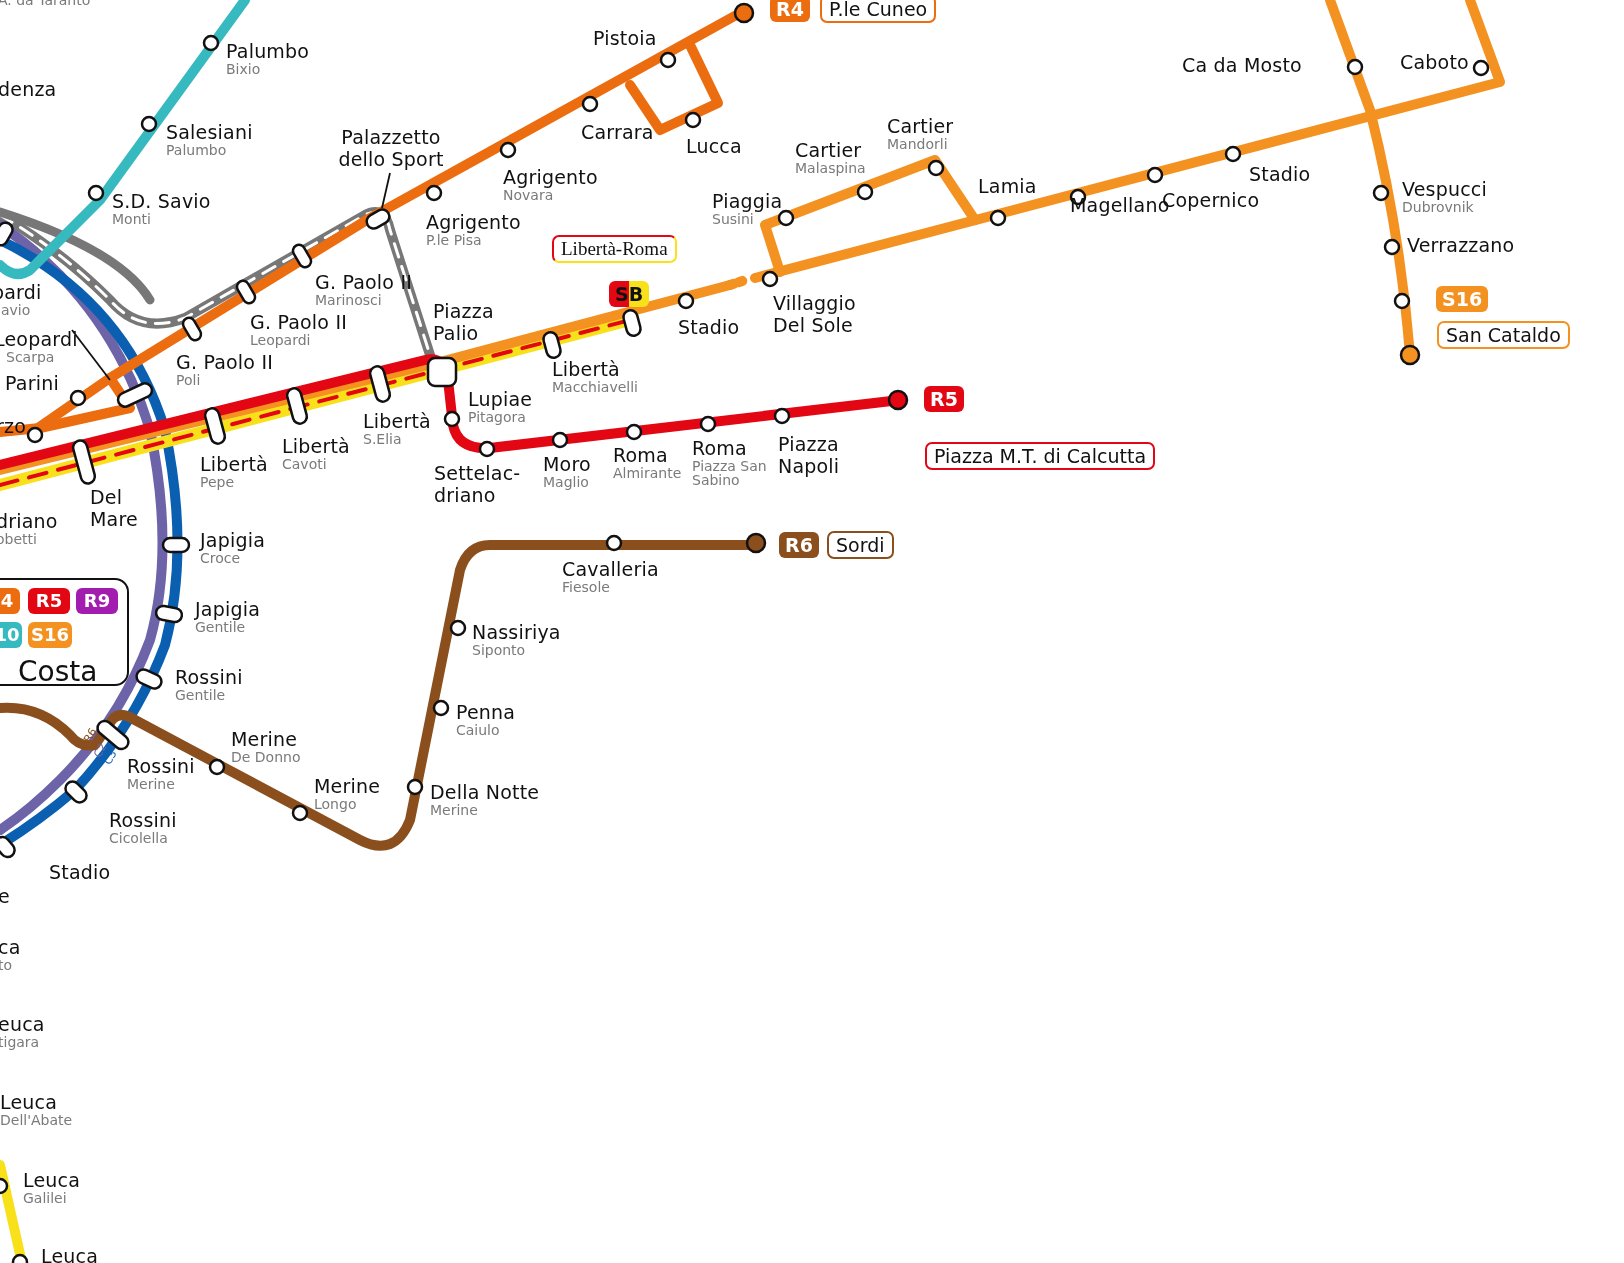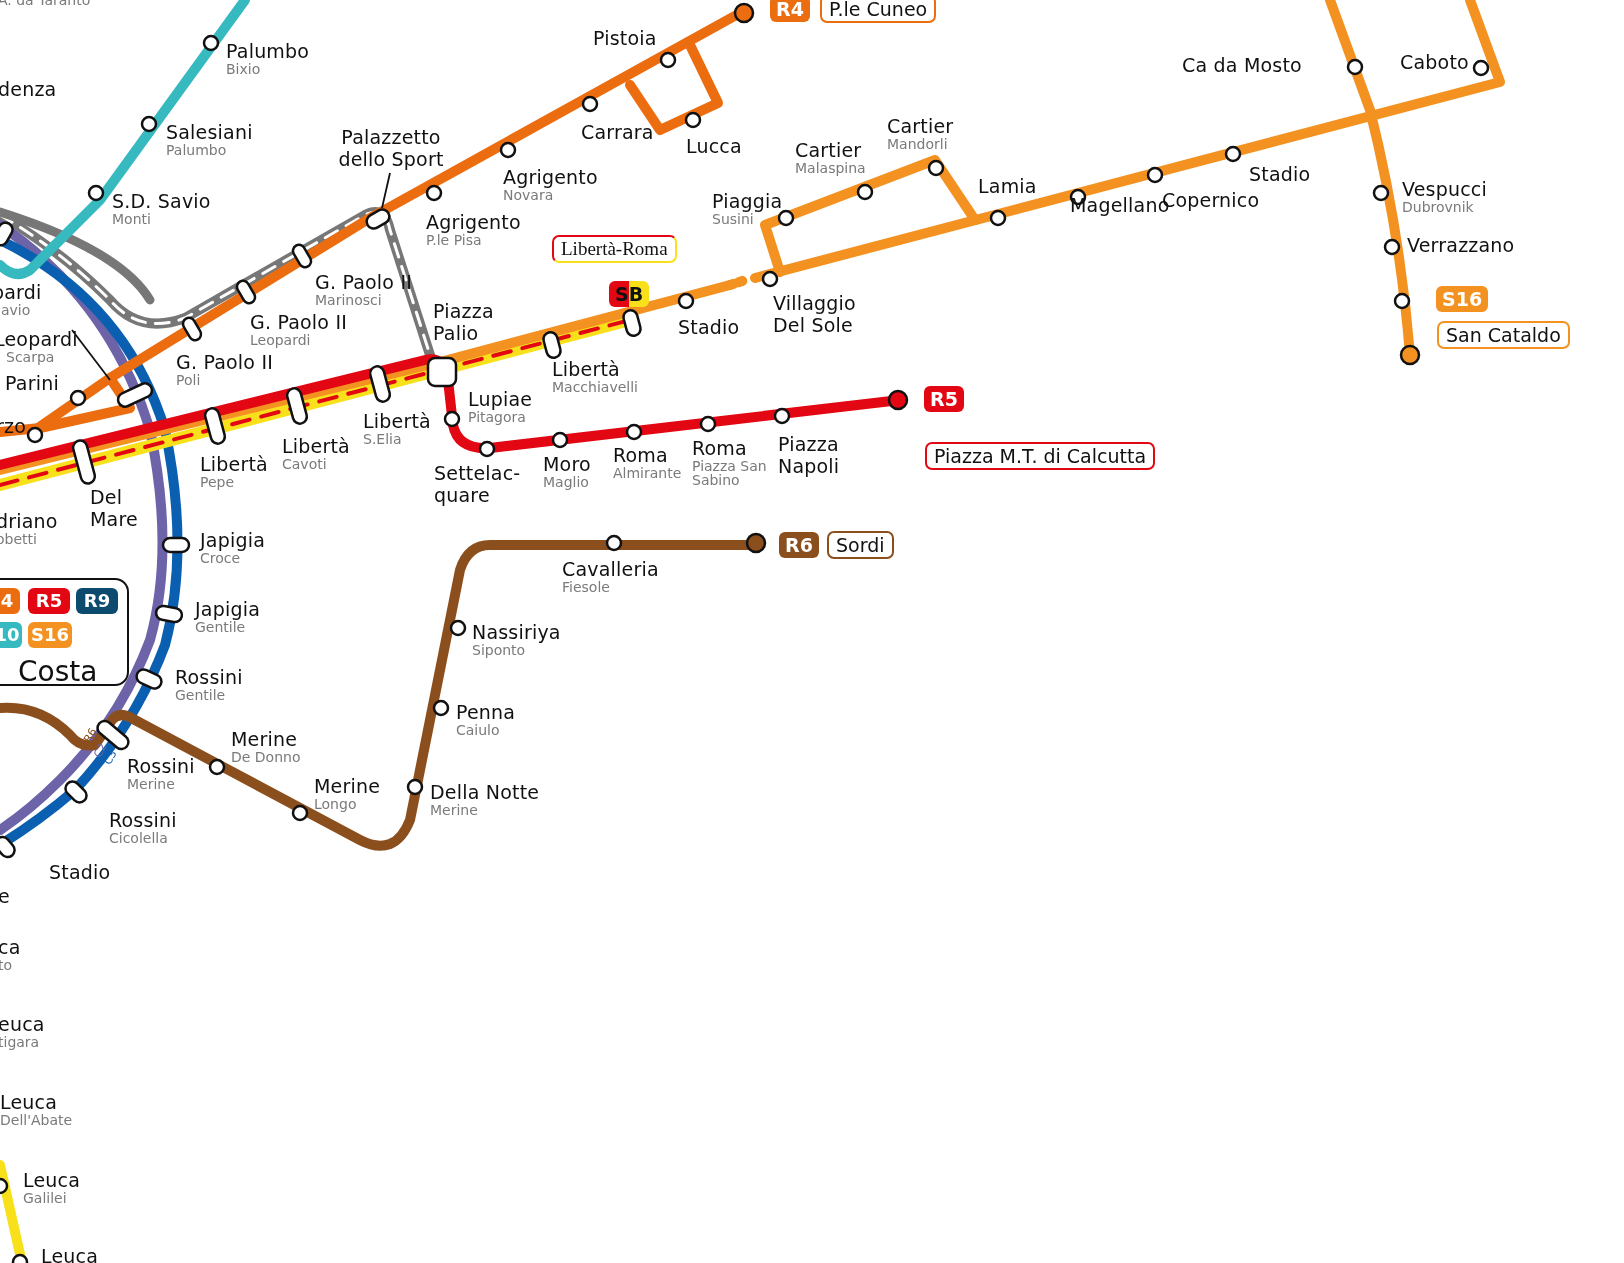--- a/index.html
+++ b/index.html
@@ -168,21 +168,21 @@
 
 <div class="badge" style="left:1436px;top:286px;background:#f39221;">S16</div>
 <div class="term" style="left:1437px;top:321px;border-color:#f39221;">San Cataldo</div>
 
 <div class="term" style="left:552px;top:235px;border-color:#e30613 #f8e11b #f8e11b #e30613;font-family:Liberation Serif, serif;">Libertà-Roma</div>
 <div class="badge" style="left:609px;top:281px;background:linear-gradient(90deg,#e30613 50%,#f8e11b 50%);color:#111;">SB</div>
 
 <div class="hub" style="left:-30px;top:578px;width:155px;height:104px;"></div>
 <div class="hub-badge" style="left:-20px;top:588px;width:40px;background:#ec6d0f;">R4</div>
 <div class="hub-badge" style="left:28px;top:588px;width:42px;background:#e30613;">R5</div>
-<div class="hub-badge" style="left:76px;top:588px;width:42px;background:#0c4a6e;text-align:center;">R9</div>
+<div class="hub-badge" style="left:76px;top:588px;width:42px;background:#a21caf;text-align:center;">R9</div>
 <div class="hub-badge" style="left:-22px;top:622px;width:44px;background:#37b9c0;">R10</div>
 <div class="hub-badge" style="left:28px;top:622px;width:44px;background:#f39221;">S16</div>
 <div class="hub-name" style="left:18px;top:655px;">Costa</div>
 
 <div class="lbl" style="left:-2px;top:-8px;">
     <span class="s">A. da Taranto</span>
   </div>
 <div class="lbl" style="left:-2px;top:80px;">
     <span class="n">denza</span>
   </div>
@@ -268,21 +268,21 @@
   </div>
 <div class="lbl" style="left:-4px;top:512px;">
     <span class="n">driano</span>
     <span class="s">obetti</span>
   </div>
 <div class="lbl" style="left:468px;top:390px;">
     <span class="n">Lupiae</span>
     <span class="s">Pitagora</span>
   </div>
 <div class="lbl ml" style="left:434px;top:462px;width:90px;white-space:normal;">
-    <span class="n">Settelac- quare</span>
+    <span class="n">Settelac- driano</span>
   </div>
 <div class="lbl" style="left:543px;top:455px;">
     <span class="n">Moro</span>
     <span class="s">Maglio</span>
   </div>
 <div class="lbl" style="left:613px;top:446px;">
     <span class="n">Roma</span>
     <span class="s">Almirante</span>
   </div>
 <div class="lbl" style="left:692px;top:439px;">

